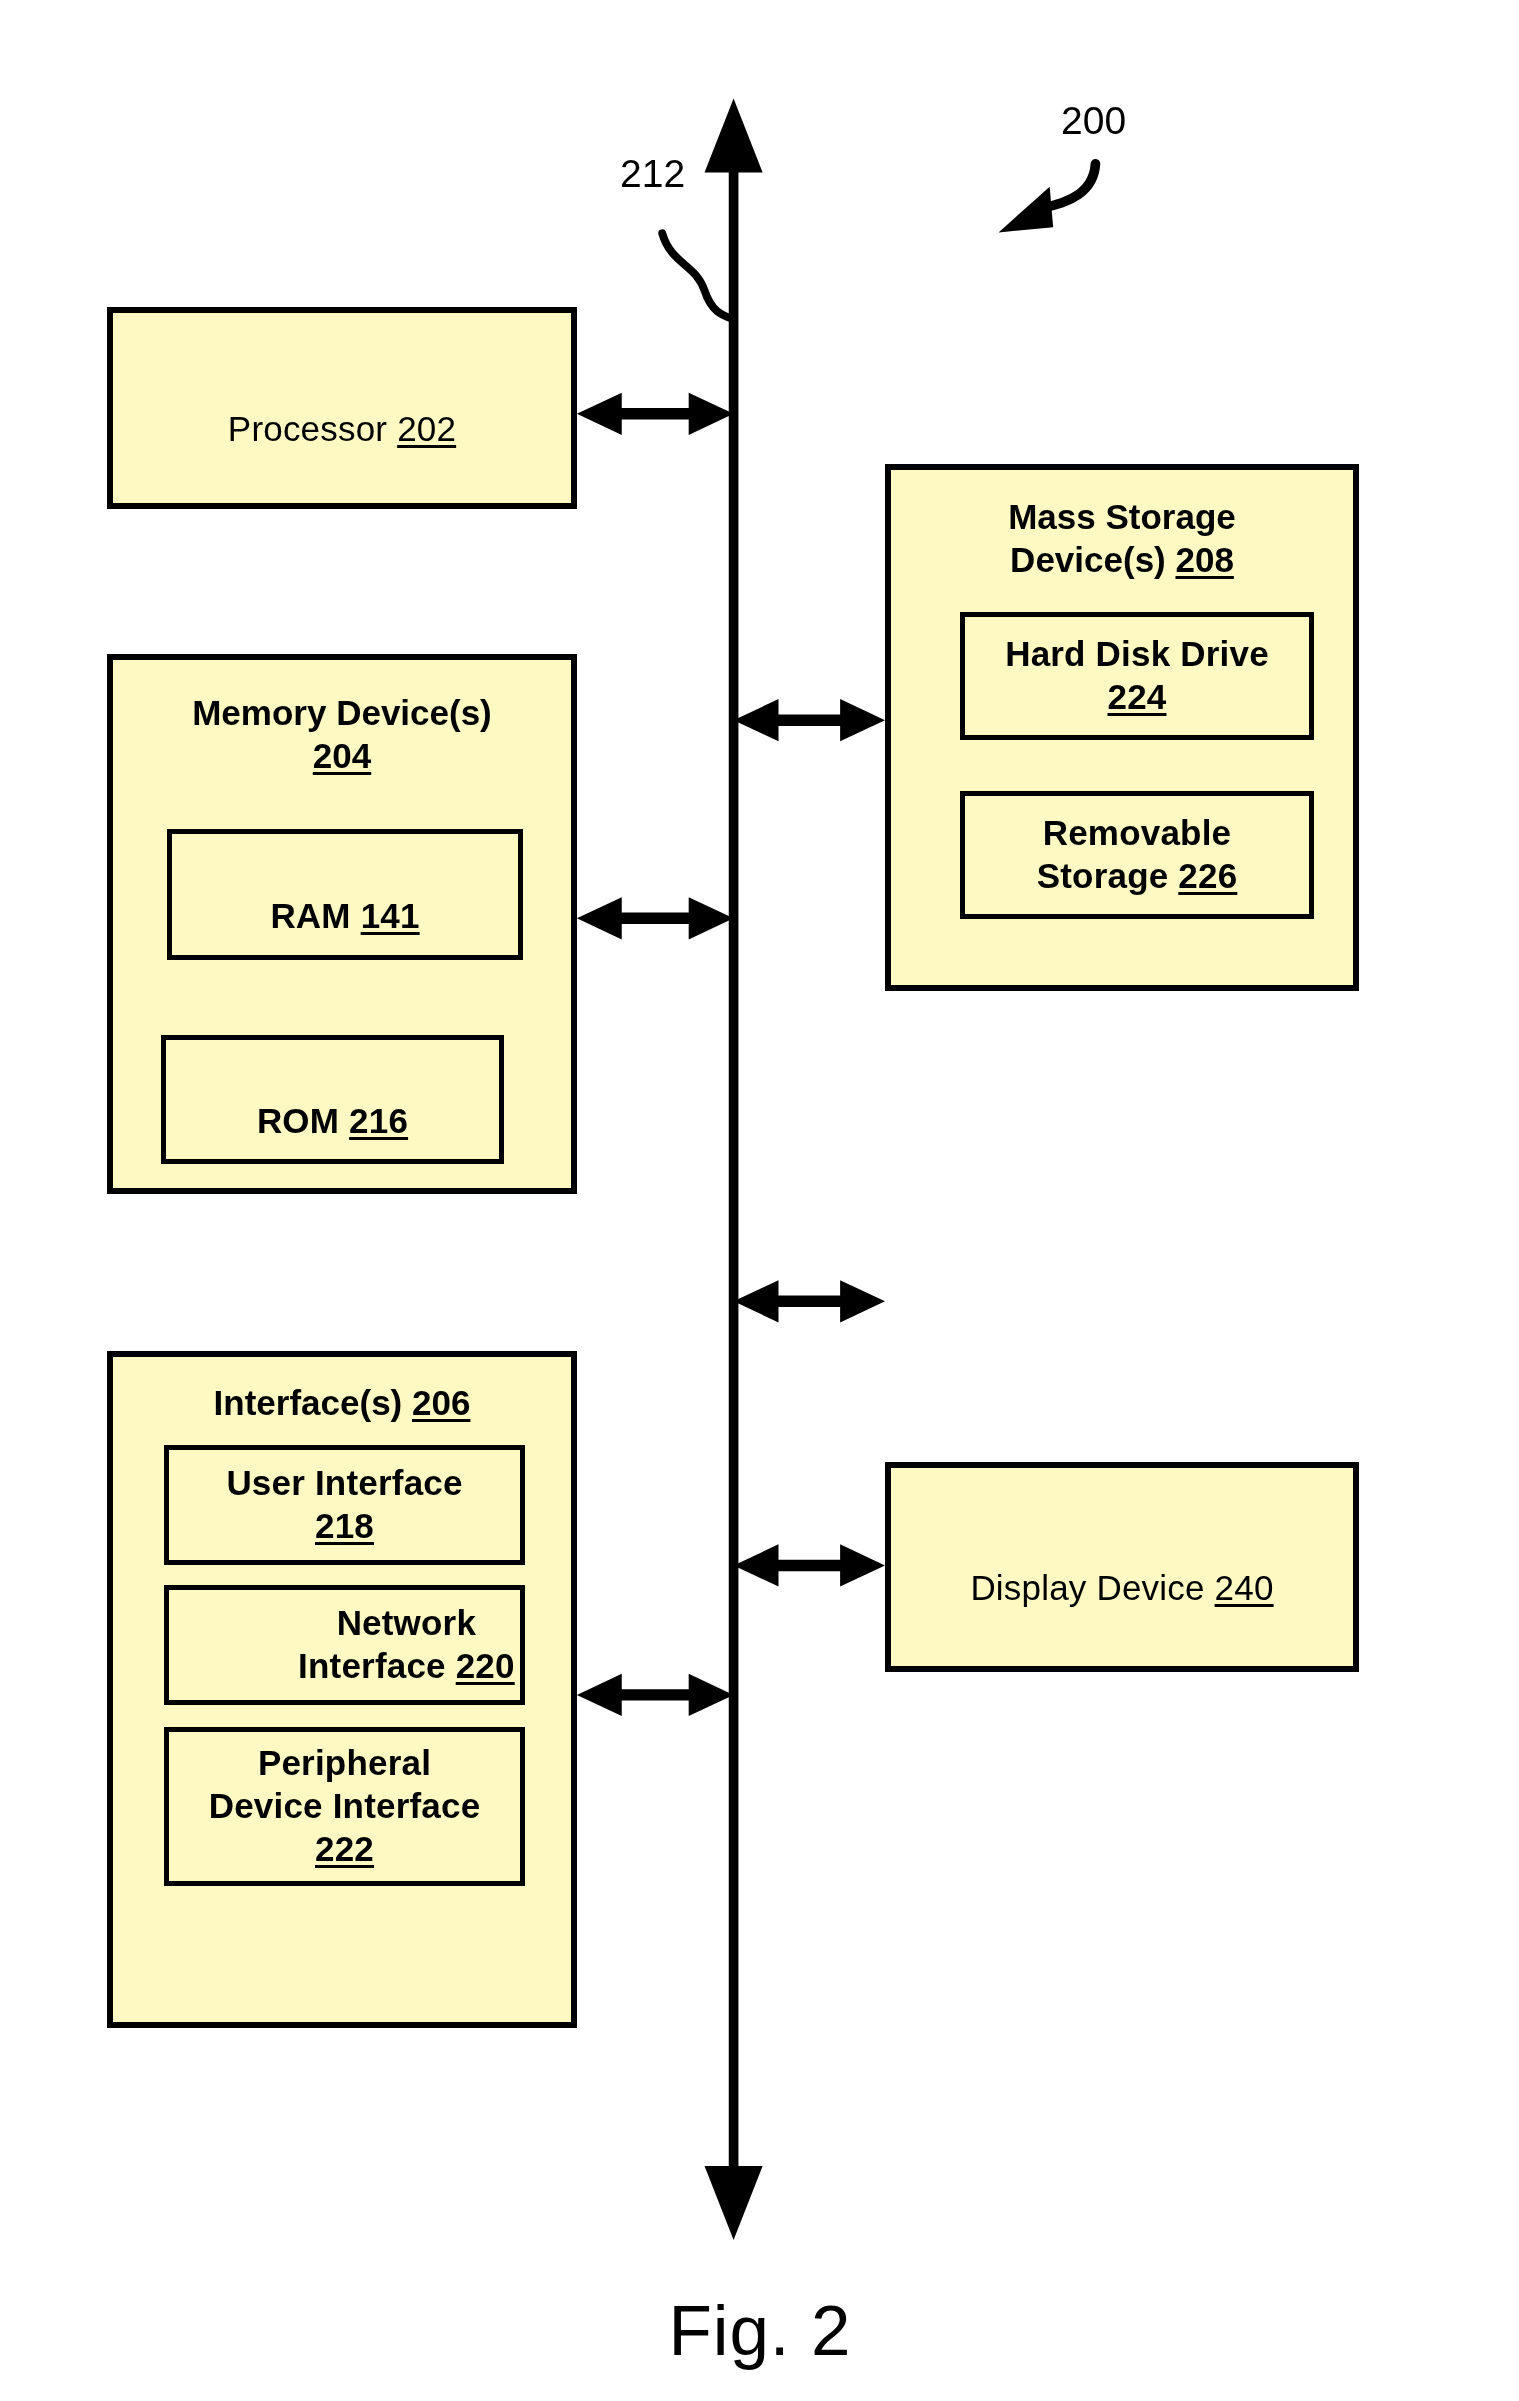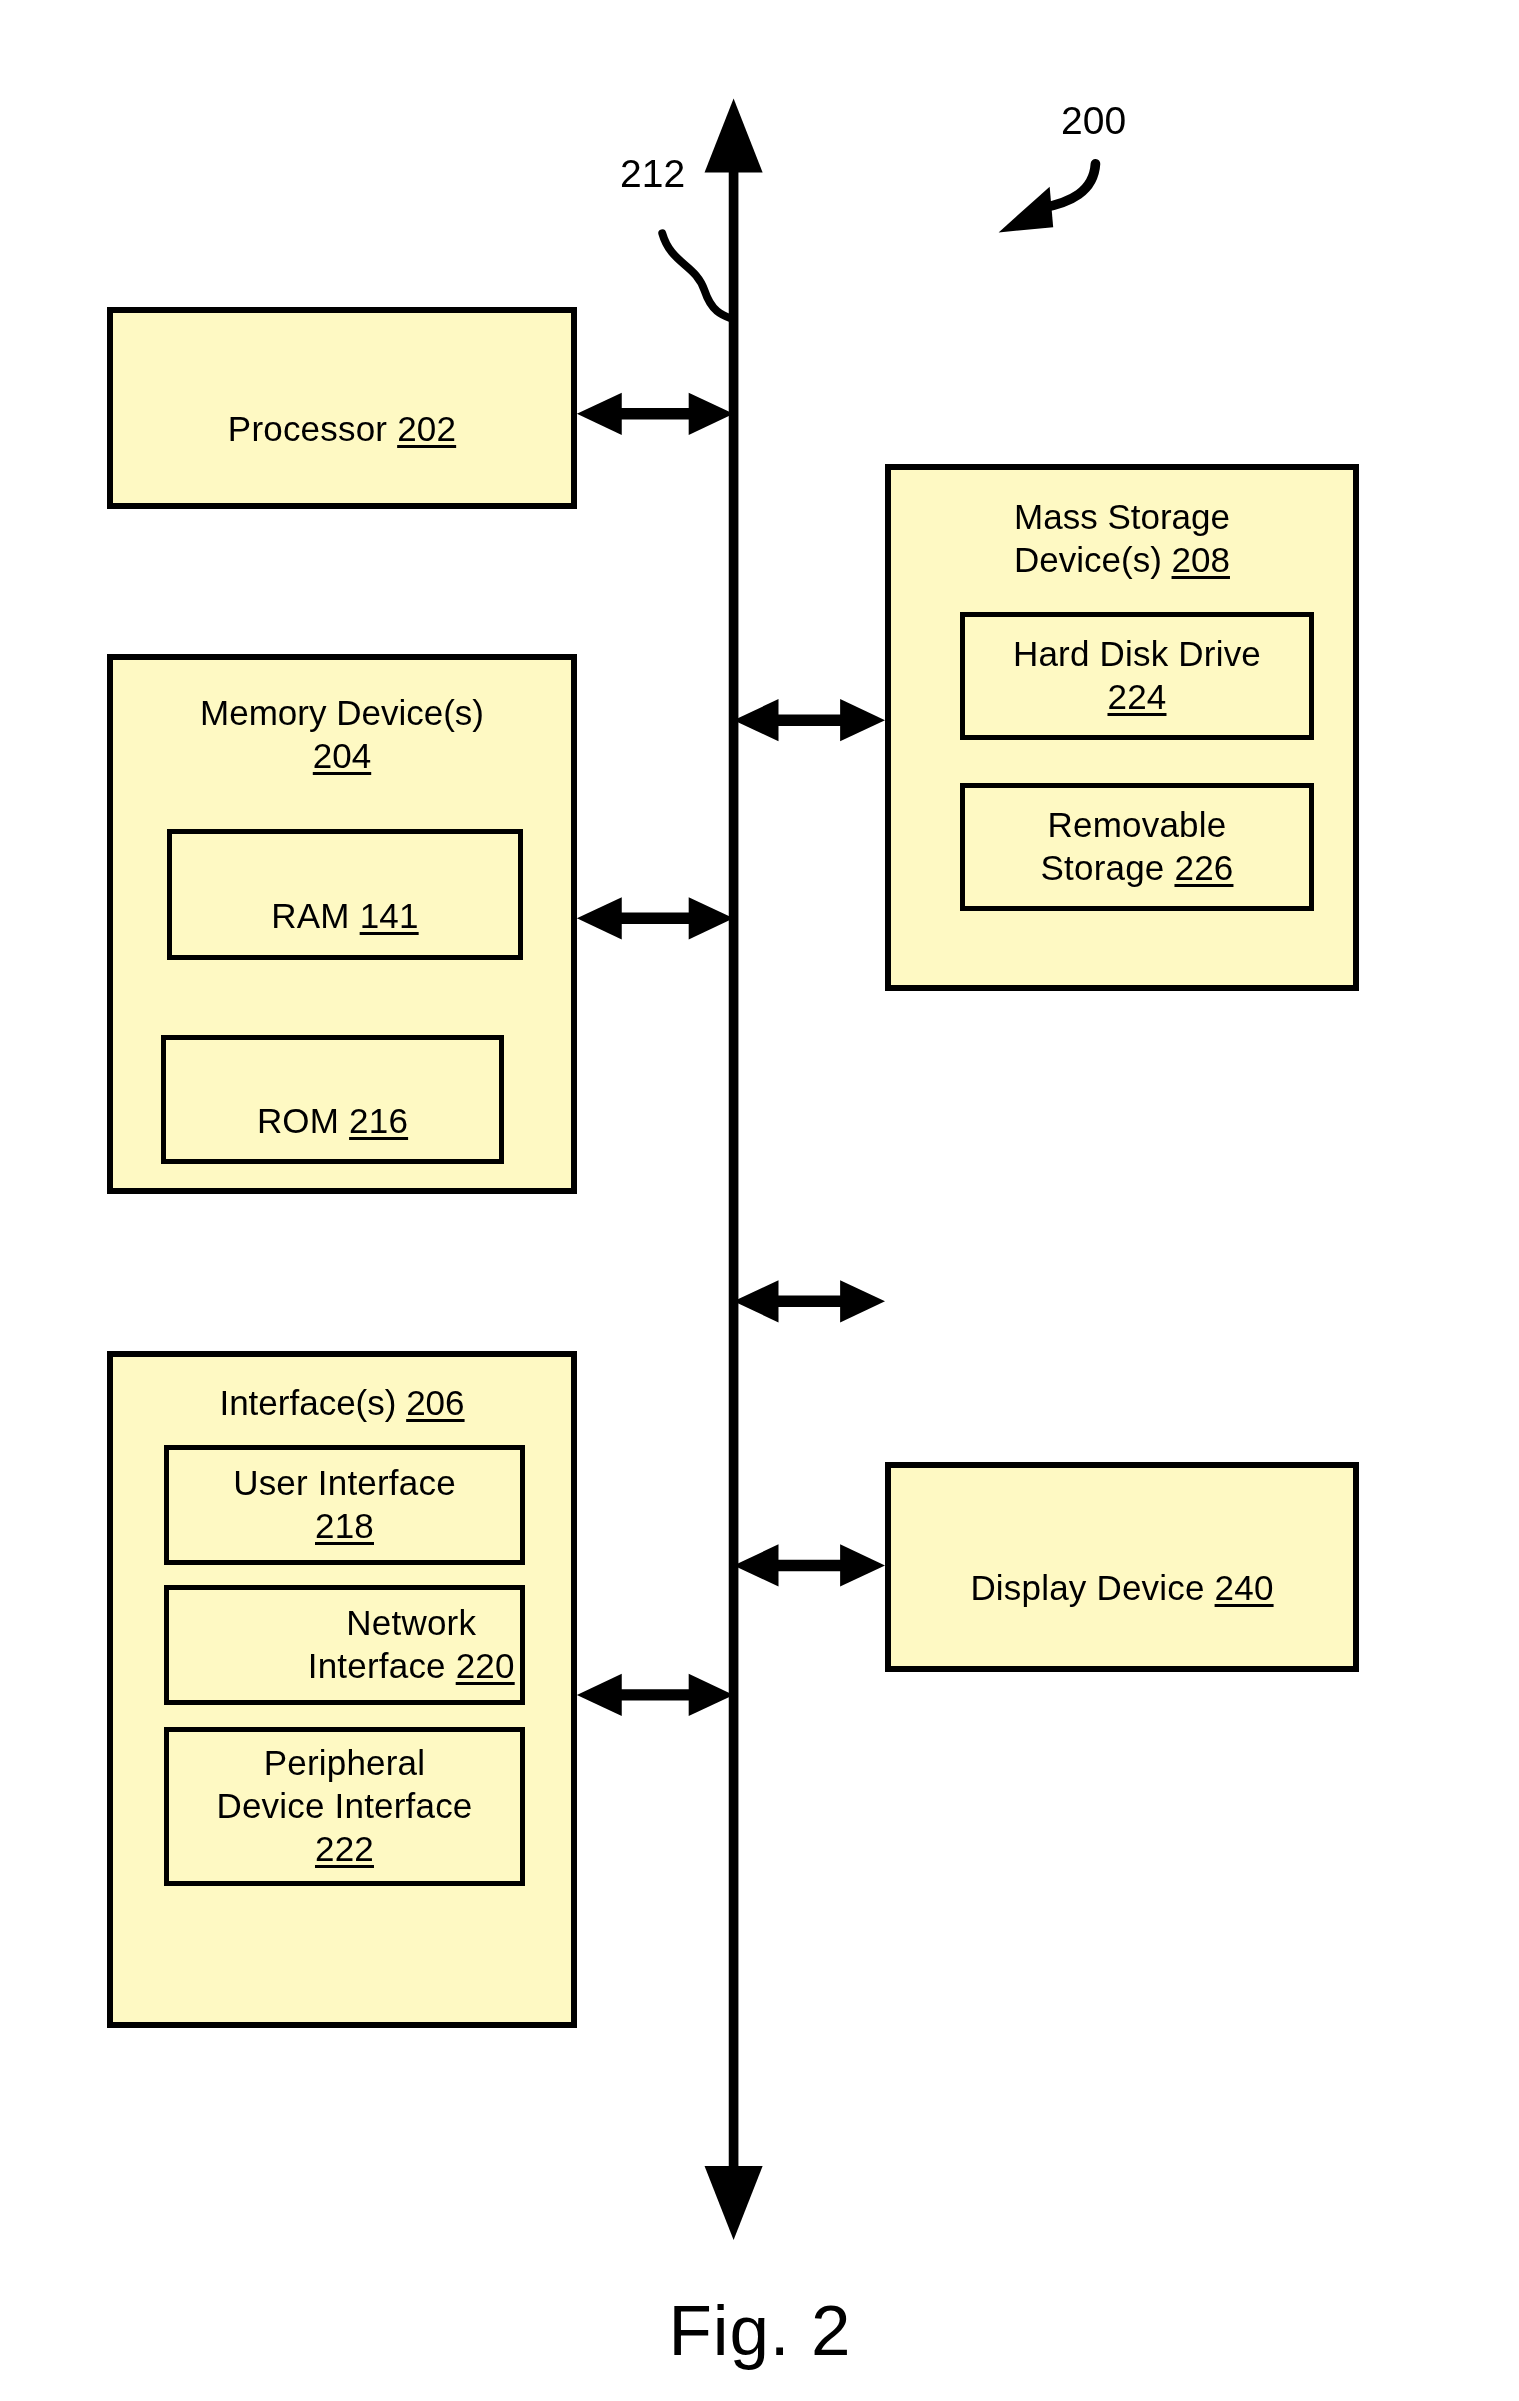--- a/index.html
+++ b/index.html
@@ -35,20 +35,21 @@
   }
   .box-label {
     font-size: 35px;
     line-height: 1.22;
     letter-spacing: 0.2px;
     white-space: pre-line;
     padding: 0 5.3px;
   }
   .box.with-header {
     display: block;
+    font-weight: bold;
   }
   .header-label {
     position: absolute;
     left: 0;
     right: 0;
     text-align: center;
     font-size: 35px;
     line-height: 1.22;
     white-space: pre-line;
   }
@@ -194,21 +195,21 @@
 
   <div class="box with-header" style="left:885px; top:464px; width:474px; height:527px;">
     <div class="header-label" style="top:26.4px;"><span>Mass Storage
 Device(s)</span>&nbsp;<span class="ref">208</span></div>
 
     <div class="box inner" style="left:69px; top:142px; width:354px; height:128px;">
       <div class="box-label"><span>Hard Disk Drive</span>
 <span class="ref">224</span></div>
     </div>
 
-    <div class="box inner" style="left:69px; top:313px; width:354px; height:128px;">
+    <div class="box inner" style="left:69px; top:321px; width:354px; height:128px;">
       <div class="box-label"><span>Removable
 Storage</span>&nbsp;<span class="ref">226</span></div>
     </div>
   </div>
 
 
   <div class="box" style="left:885px; top:1462px; width:474px; height:210px;">
     <div class="box-label">
       <span>Display Device</span>&nbsp;<span class="ref">240</span>
     </div>

